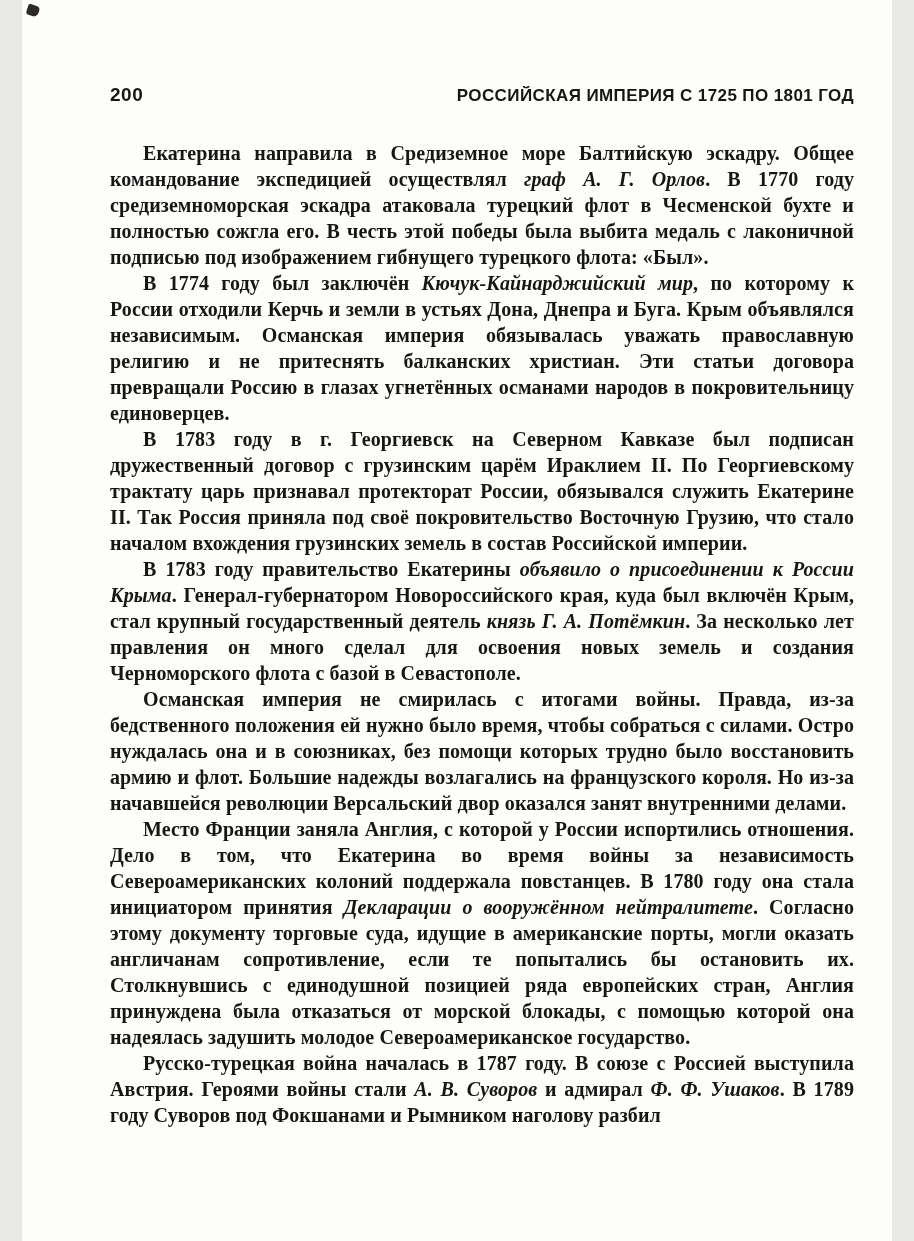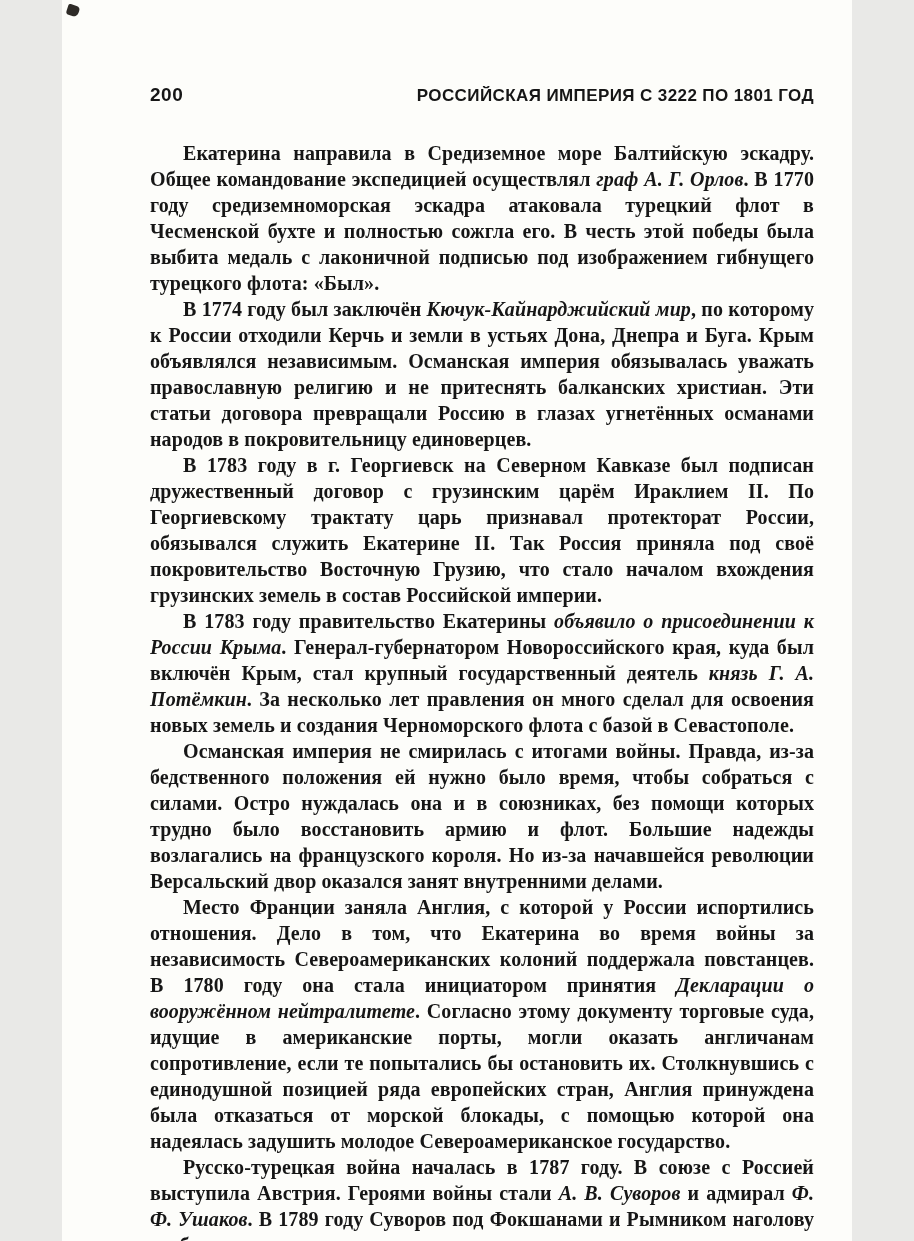--- a/index.html
+++ b/index.html
@@ -2,21 +2,21 @@
 <html lang="ru"><head>
 <meta charset="utf-8">
 <style>
   html, body {
     margin: 0;
     padding: 0;
     background: #e9e9e7;
   }
   .page {
     position: relative;
-    width: 790px;
+    width: 870px;
     height: 1241px;
     margin: 0 auto;
     background: #fdfdfa;
     box-sizing: border-box;
     padding: 84px 38px 0 88px;
     overflow: hidden;
     color: #161616;
     font-family: "Liberation Serif", "DejaVu Serif", serif;
   }
   
@@ -66,21 +66,21 @@
   .run.bold   { font-weight: bold; margin-top: 10px; }
 </style>
 </head>
 <body>
 
 <div class="page">
   <div class="corner-artifact"></div>
 
   <header class="running-head">
     <span class="page-num">200</span>
-    <span class="head-title">РОССИЙСКАЯ ИМПЕРИЯ С 3222 ПО 1801 ГОД</span>
+    <span class="head-title">РОССИЙСКАЯ ИМПЕРИЯ С 1725 ПО 1801 ГОД</span>
   </header>
 
   <main class="body-text" id="body-text">
       <p class="para"><span class="run normal">Екатерина направила в Средиземное море Балтийскую эскадру. Общее командование экспедицией осуществлял </span><span class="run italic">граф А. Г. Орлов</span><span class="run normal">. В 1770 году средиземноморская эскадра атаковала турецкий флот в Чесменской бухте и полностью сожгла его. В честь этой победы была выбита медаль с лаконичной подписью под изображением гибнущего турецкого флота: «Был».</span></p>
       <p class="para"><span class="run normal">В </span><span class="run bold">1774</span><span class="run normal"> году был заключён </span><span class="run italic">Кючук-Кайнарджийский мир</span><span class="run normal">, по которому к России отходили Керчь и земли в устьях Дона, Днепра и Буга. Крым объявлялся независимым. Османская империя обязывалась уважать православную религию и не притеснять балканских христиан. Эти статьи договора превращали Россию в глазах угнетённых османами народов в покровительницу единоверцев.</span></p>
       <p class="para"><span class="run normal">В </span><span class="run bold">1783</span><span class="run normal"> году в г. Георгиевск на Северном Кавказе был подписан дружественный договор с грузинским царём Ираклием II. По Георгиевскому трактату царь признавал протекторат России, обязывался служить Екатерине II. Так Россия приняла под своё покровительство Восточную Грузию, что стало началом вхождения грузинских земель в состав Российской империи.</span></p>
       <p class="para"><span class="run normal">В </span><span class="run bold">1783</span><span class="run normal"> году правительство Екатерины </span><span class="run italic">объявило о присоединении к России Крыма</span><span class="run normal">. Генерал-губернатором Новороссийского края, куда был включён Крым, стал крупный государственный деятель </span><span class="run italic">князь Г. А. Потёмкин</span><span class="run normal">. За несколько лет правления он много сделал для освоения новых земель и создания Черноморского флота с базой в Севастополе.</span></p>
       <p class="para"><span class="run normal">Османская империя не смирилась с итогами войны. Правда, из-за бедственного положения ей нужно было время, чтобы собраться с силами. Остро нуждалась она и в союзниках, без помощи которых трудно было восстановить армию и флот. Большие надежды возлагались на французского короля. Но из-за начавшейся революции Версальский двор оказался занят внутренними делами.</span></p>
       <p class="para"><span class="run normal">Место Франции заняла Англия, с которой у России испортились отношения. Дело в том, что Екатерина во время войны за независимость Североамериканских колоний поддержала повстанцев. В 1780 году она стала инициатором принятия </span><span class="run italic">Декларации о вооружённом нейтралитете</span><span class="run normal">. Согласно этому документу торговые суда, идущие в американские порты, могли оказать англичанам сопротивление, если те попытались бы остановить их. Столкнувшись с единодушной позицией ряда европейских стран, Англия принуждена была отказаться от морской блокады, с помощью которой она надеялась задушить молодое Североамериканское государство.</span></p>
       <p class="para"><span class="run normal">Русско-турецкая война началась в </span><span class="run bold">1787</span><span class="run normal"> году. В союзе с Россией выступила Австрия. Героями войны стали </span><span class="run italic">А. В. Суворов</span><span class="run normal"> и адмирал </span><span class="run italic">Ф. Ф. Ушаков</span><span class="run normal">. В 1789 году Суворов под Фокшанами и Рымником наголову разбил</span></p>

